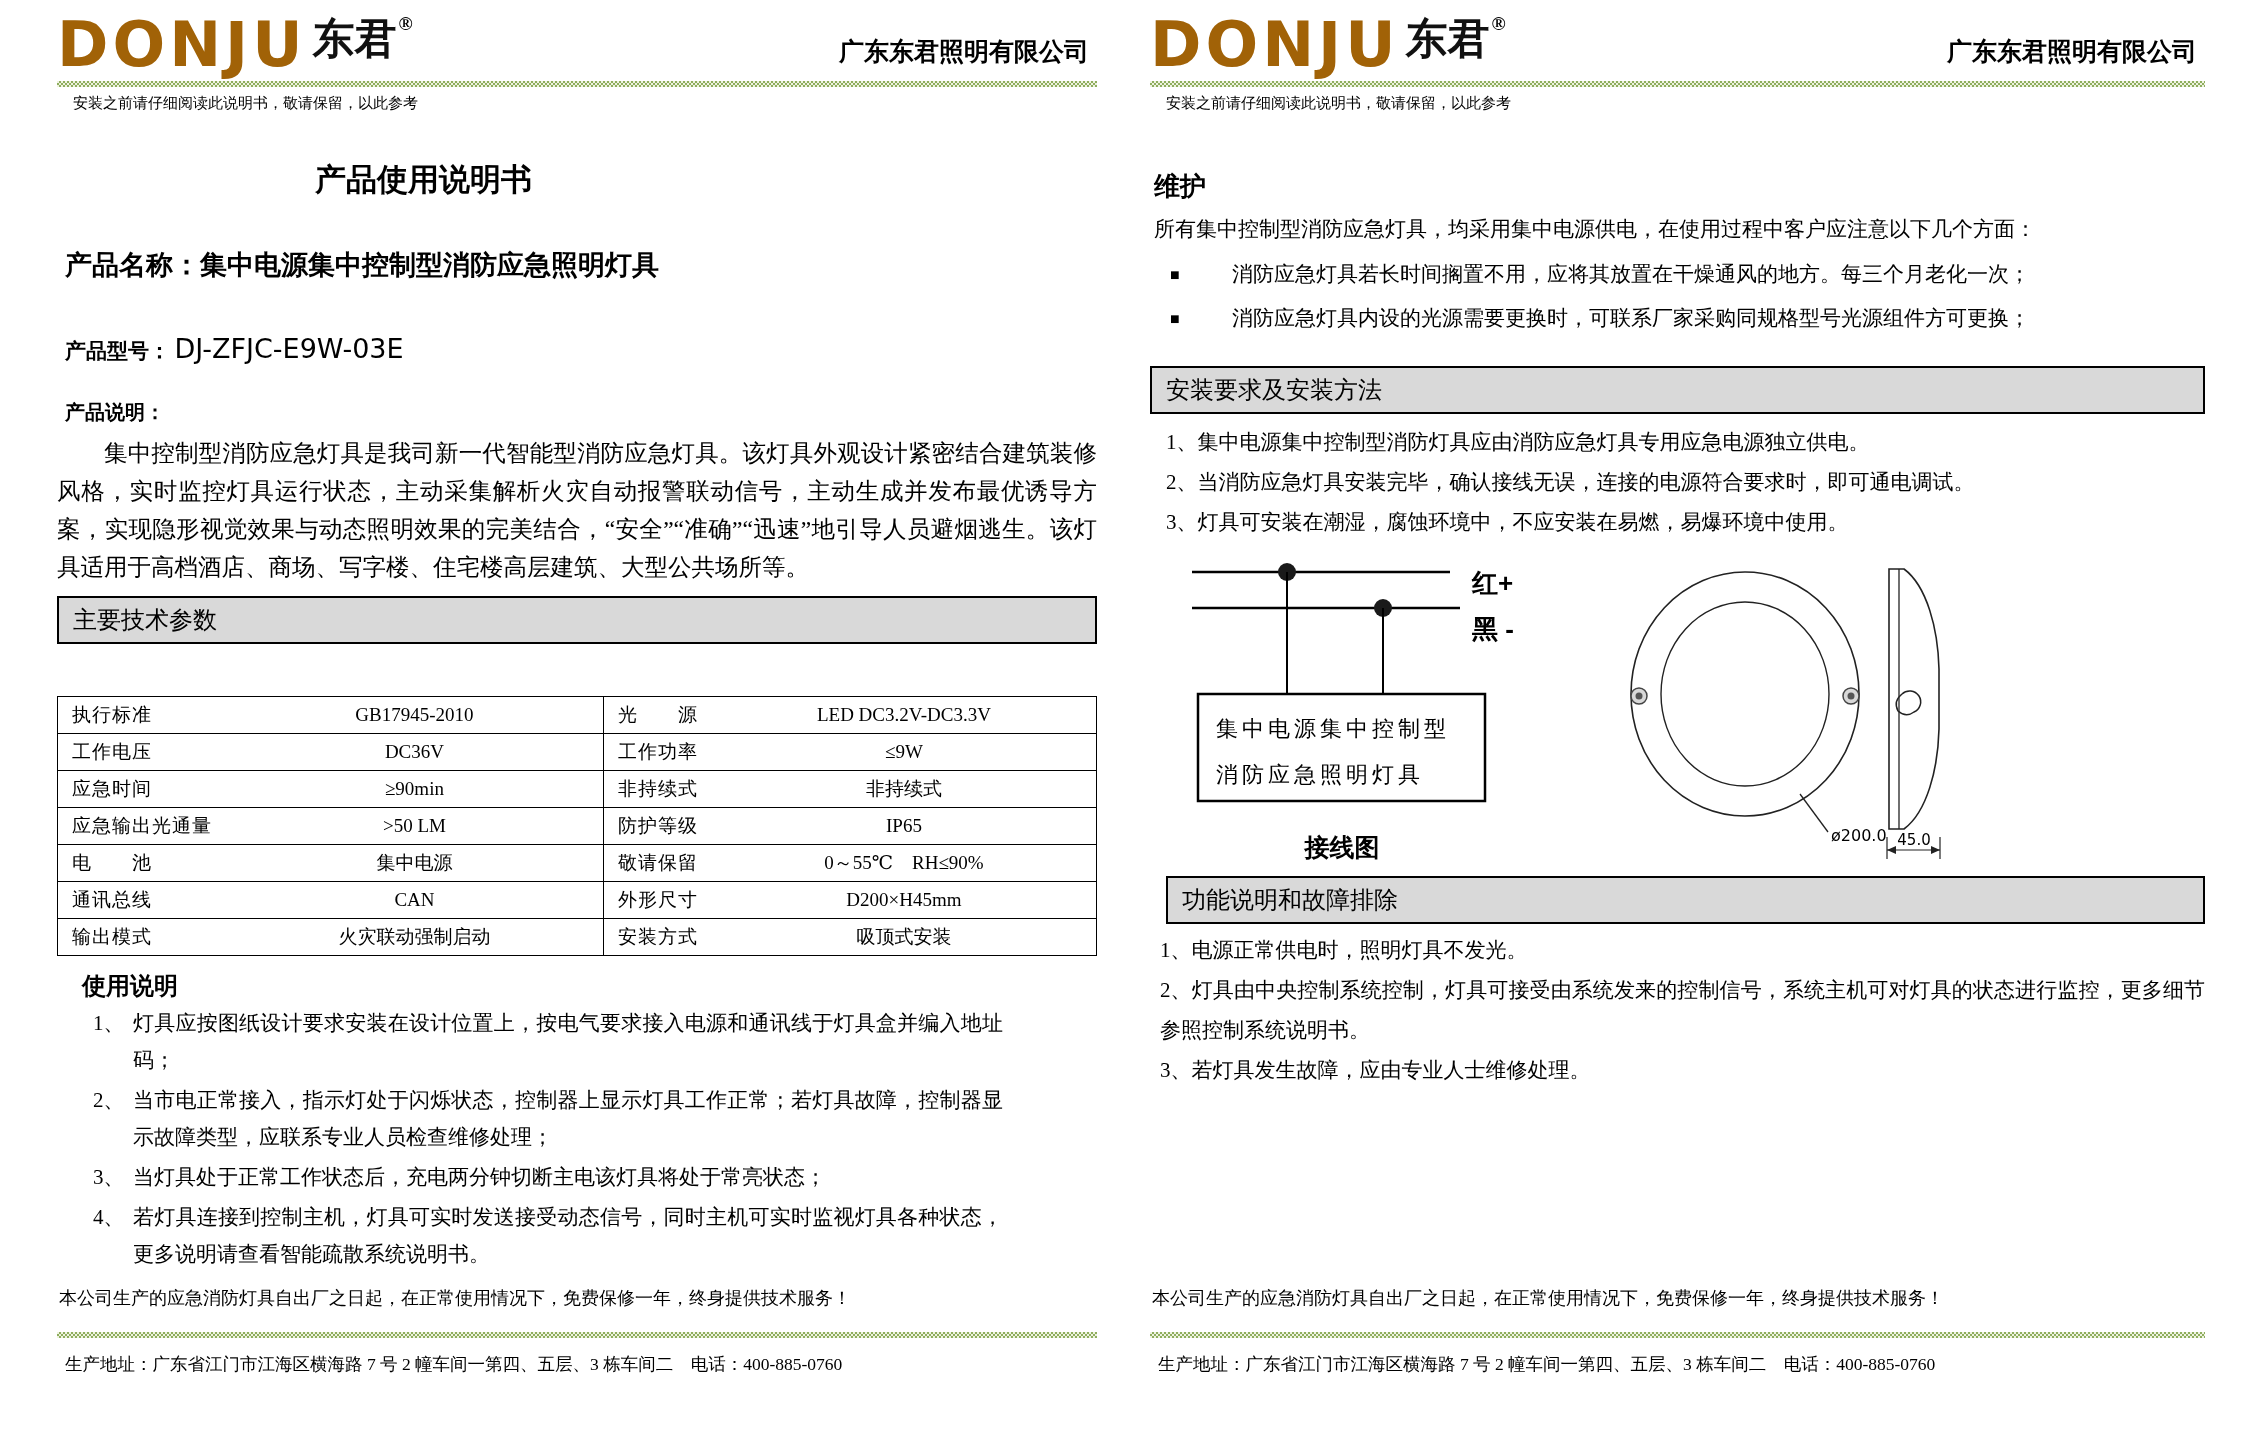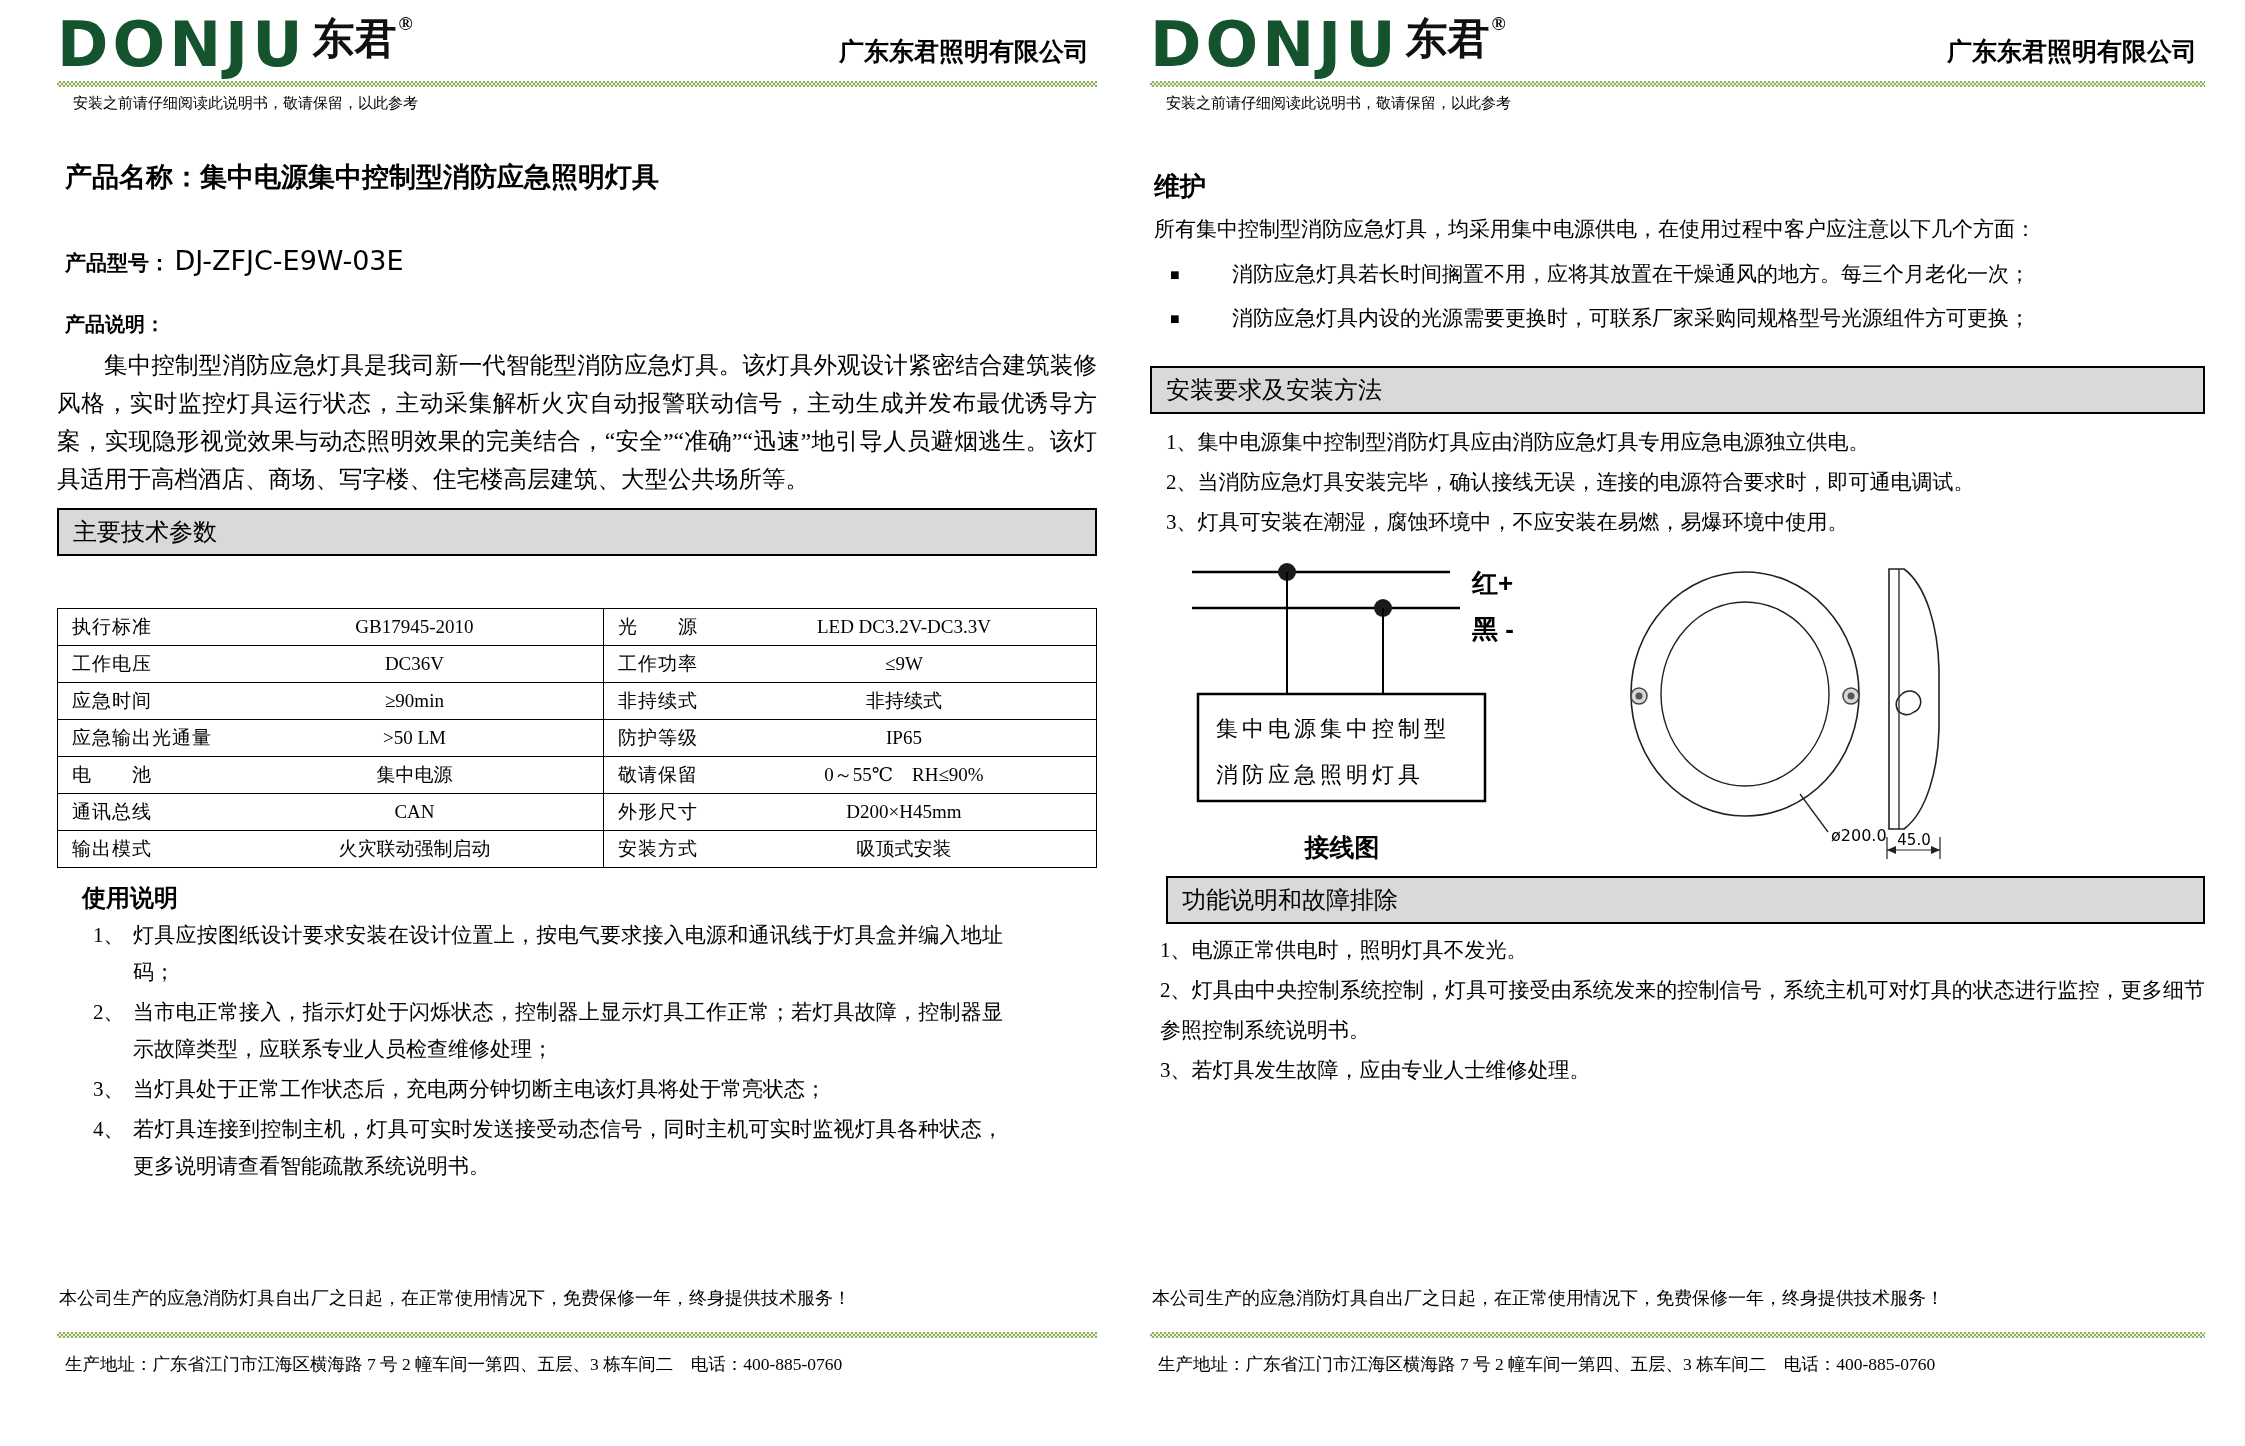--- a/index.html
+++ b/index.html
@@ -6,21 +6,21 @@
   body{width:2245px;height:1446px;position:relative;overflow:hidden;
        font-family:"Liberation Serif","DejaVu Serif",serif;color:#000;}
   .page{position:absolute;top:0;height:1446px;}
   #page-left{left:57px;width:1040px;}
   #page-right{left:1150px;width:1055px;}
 
   
   .header-row{display:flex;justify-content:space-between;align-items:flex-end;padding-top:14px;}
   .logo{display:flex;align-items:flex-start;line-height:1;}
   .logo-latin{font-family:"DejaVu Sans","Liberation Sans",sans-serif;font-weight:bold;
-              color:#14532d;font-size:62px;letter-spacing:4px;}
+              color:#a16207;font-size:62px;letter-spacing:4px;}
   .logo-cn{font-family:Liberation Sans, sans-serif;font-weight:bold;
            color:#111;font-size:42px;margin-left:6px;padding-top:4px;}
   .logo-reg{font-size:19px;font-weight:bold;padding-top:0;margin-left:2px;}
   .company{font-family:"Liberation Sans","DejaVu Sans",sans-serif;font-weight:bold;
            font-size:25px;padding-bottom:8px;padding-right:8px;text-align:right;}
   .green-line{height:6px;margin-top:5px;
      background:conic-gradient(#8fae5e 25%,#eef2e0 0 50%,#8fae5e 0 75%,#eef2e0 0) 0 0/4px 4px;}
   .notice{font-size:15px;margin-top:7px;padding-left:16px;}
 
   
@@ -76,20 +76,21 @@
     <div class="logo">
       <span class="logo-latin">DONJU</span>
       <span class="logo-cn">东君</span>
       <span class="logo-reg">®</span>
     </div>
     <div class="company">广东东君照明有限公司</div>
   </div>
   <div class="green-line"></div>
   <div class="notice">安装之前请仔细阅读此说明书，敬请保留，以此参考</div>
 
+  <div class="doc-title">产品使用说明书</div>
 
   <div class="prod-name">
     <span>产品名称：</span><span>集中电源集中控制型消防应急照明灯具</span>
   </div>
 
   <div class="model-row">
     <span class="model-label">产品型号：</span>
     <span class="model-value">DJ-ZFJC-E9W-03E</span>
   </div>
 

